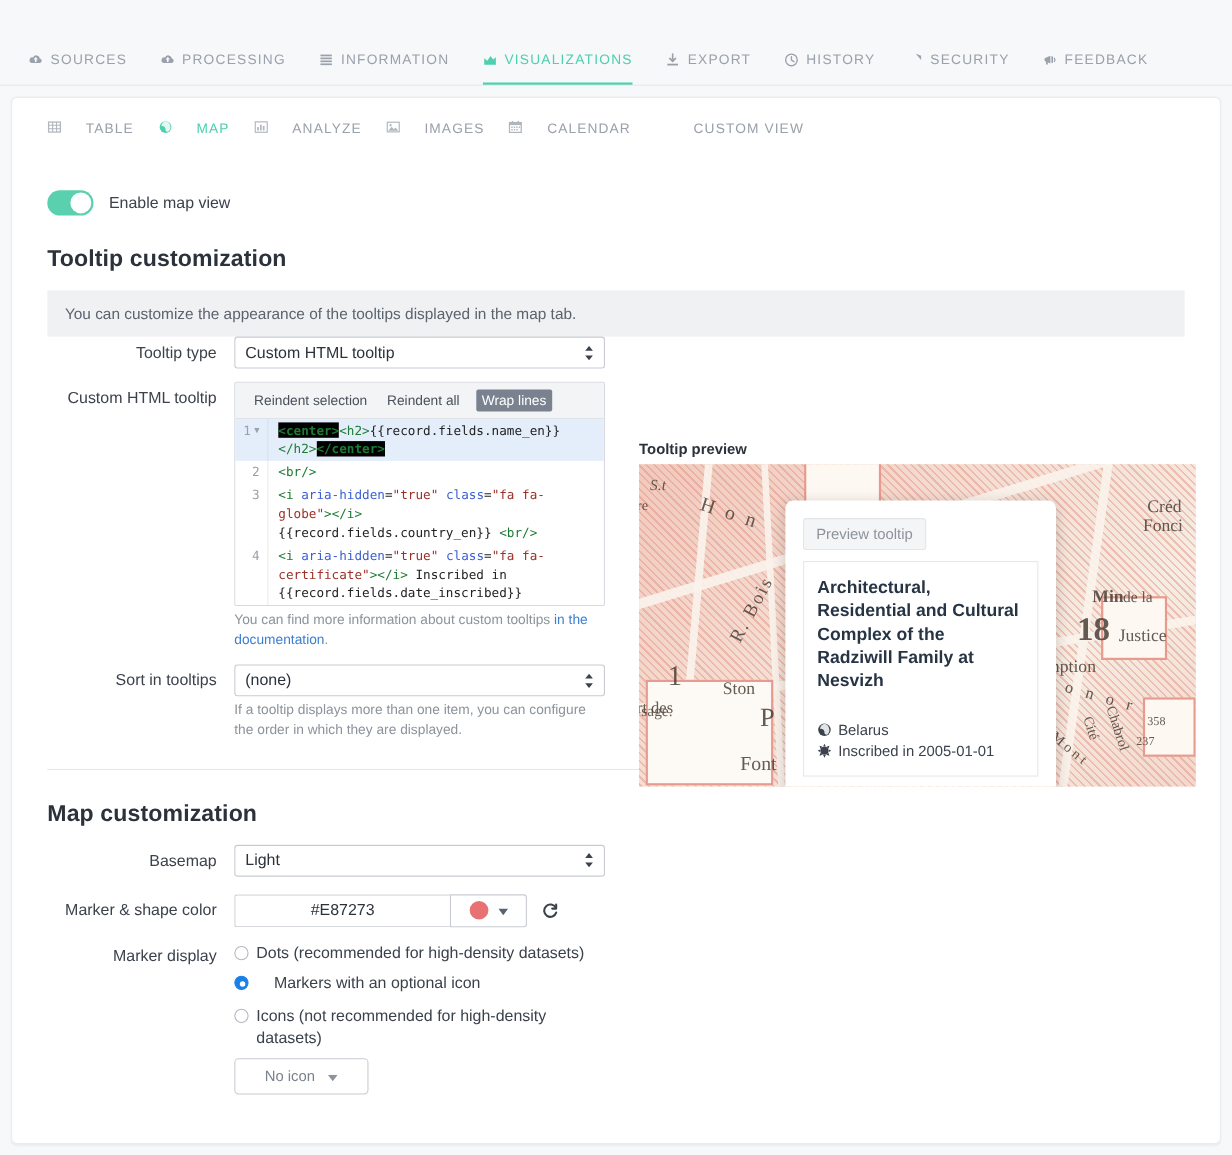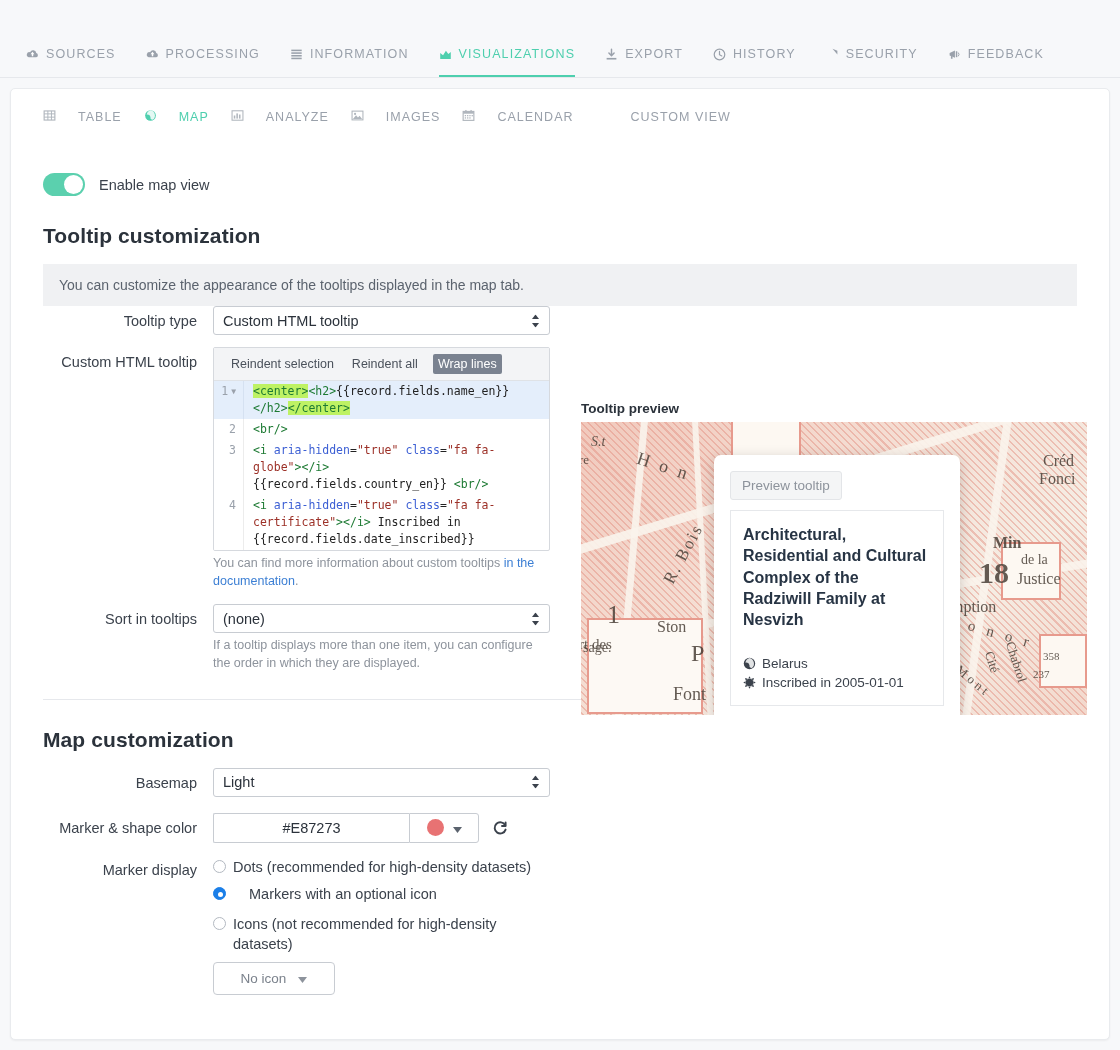--- a/index.html
+++ b/index.html
@@ -132,21 +132,21 @@
     color: #9aa1ab; user-select: none; padding-top: 2px;
     border-right: 1px solid #ececec; background: #fff;
     display: flex; justify-content: flex-end; gap: 3px;
   }
   .cline.hl .gutter { background: #e4eefb; border-right-color: #d5e1f1; }
   .ctext { padding: 2px 6px 2px 9px; flex: 1; white-space: pre-wrap; word-break: break-word; }
   .tg { color: #1d7a33; }
   .at { color: #3c5fd4; }
   .av { color: #9c3027; }
   .pl { color: #222; }
-  .mark { background: #bef264; }
+  .mark { background: #000000; font-weight: bold; }
   .caret { font-size: 8px; color: #9aa1ab; }
 
   
   .preview-wrap { position: absolute; left: 570px; top: 312px; width: 506px; }
   .preview-title { font-size: 13.5px; font-weight: bold; color: #2b323b; margin-bottom: 6px; }
   .map {
     position: relative; width: 506px; height: 293px; overflow: hidden;
     background: #f6efe7;
   }
   .map-bg {
@@ -543,21 +543,21 @@
       <div class="maptext" style="left:70px;top:122px;font-size:17px;transform:rotate(-62deg);letter-spacing:2px;">R. Bois</div>
       <div class="maptext" style="left:26px;top:178px;font-size:26px;">1</div>
       <div class="maptext" style="left:-2px;top:214px;font-size:15px;">rt des</div>
       <div class="maptext" style="left:2px;top:218px;font-size:14px;">sage.</div>
       <div class="maptext" style="left:76px;top:196px;font-size:16px;">Ston</div>
       <div class="maptext" style="left:110px;top:218px;font-size:24px;">P</div>
       <div class="maptext" style="left:92px;top:262px;font-size:18px;">Font</div>
       <div class="maptext" style="left:462px;top:30px;font-size:16px;">Créd</div>
       <div class="maptext" style="left:458px;top:48px;font-size:16px;">Fonci</div>
       <div class="maptext" style="left:412px;top:112px;font-size:16px;font-weight:bold;">Min</div>
-      <div class="maptext" style="left:440px;top:130px;font-size:14px;">de la</div>
+      <div class="maptext" style="left:440px;top:114px;font-size:14px;">de la</div>
       <div class="maptext" style="left:436px;top:148px;font-size:16px;">Justice</div>
       <div class="maptext" style="left:398px;top:134px;font-size:30px;font-weight:bold;">18</div>
       <div class="maptext" style="left:370px;top:176px;font-size:16px;">mption</div>
       <div class="maptext" style="left:386px;top:204px;font-size:15px;letter-spacing:4px;transform:rotate(16deg);">o n o r</div>
       <div class="maptext" style="left:400px;top:232px;font-size:13px;transform:rotate(72deg);">Cité</div>
       <div class="maptext" style="left:414px;top:232px;font-size:13px;transform:rotate(72deg);">Chabrol</div>
       <div class="maptext" style="left:372px;top:250px;font-size:13px;transform:rotate(40deg);">M o n t</div>
       <div class="maptext" style="left:356px;top:272px;font-size:13px;transform:rotate(18deg);">Hôt</div>
       <div class="maptext" style="left:462px;top:228px;font-size:11px;">358</div>
       <div class="maptext" style="left:452px;top:246px;font-size:11px;">237</div>

